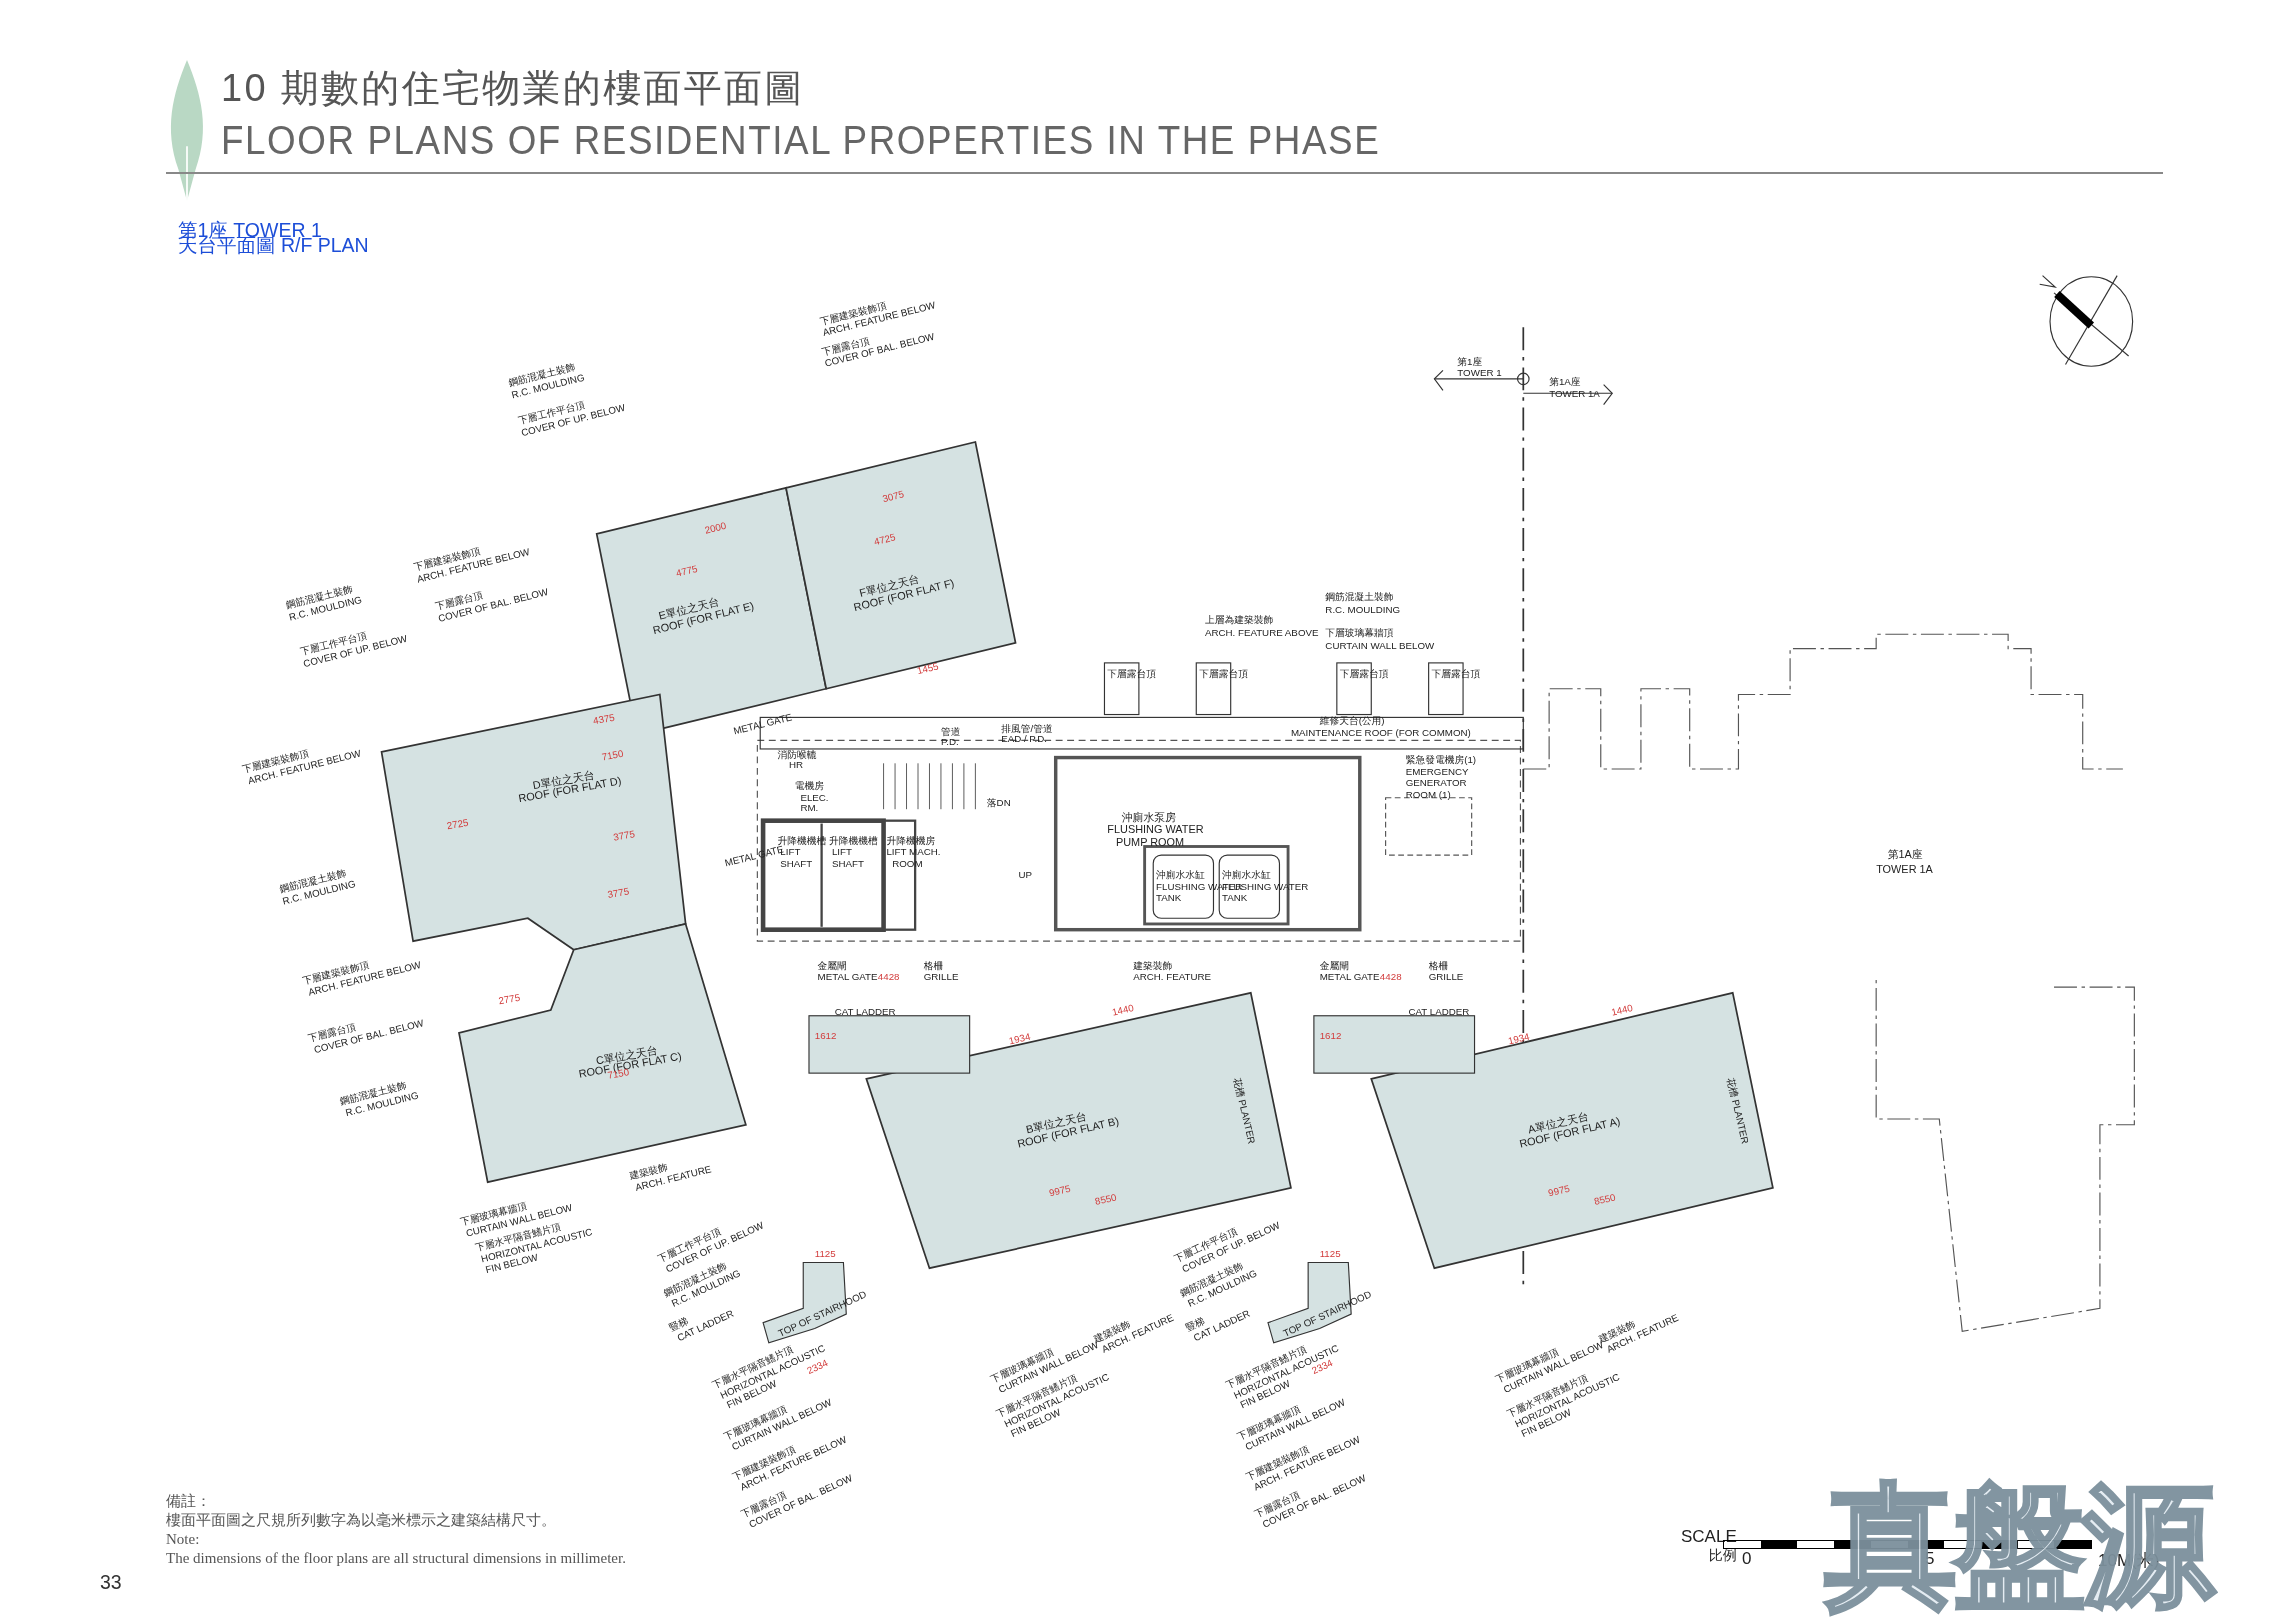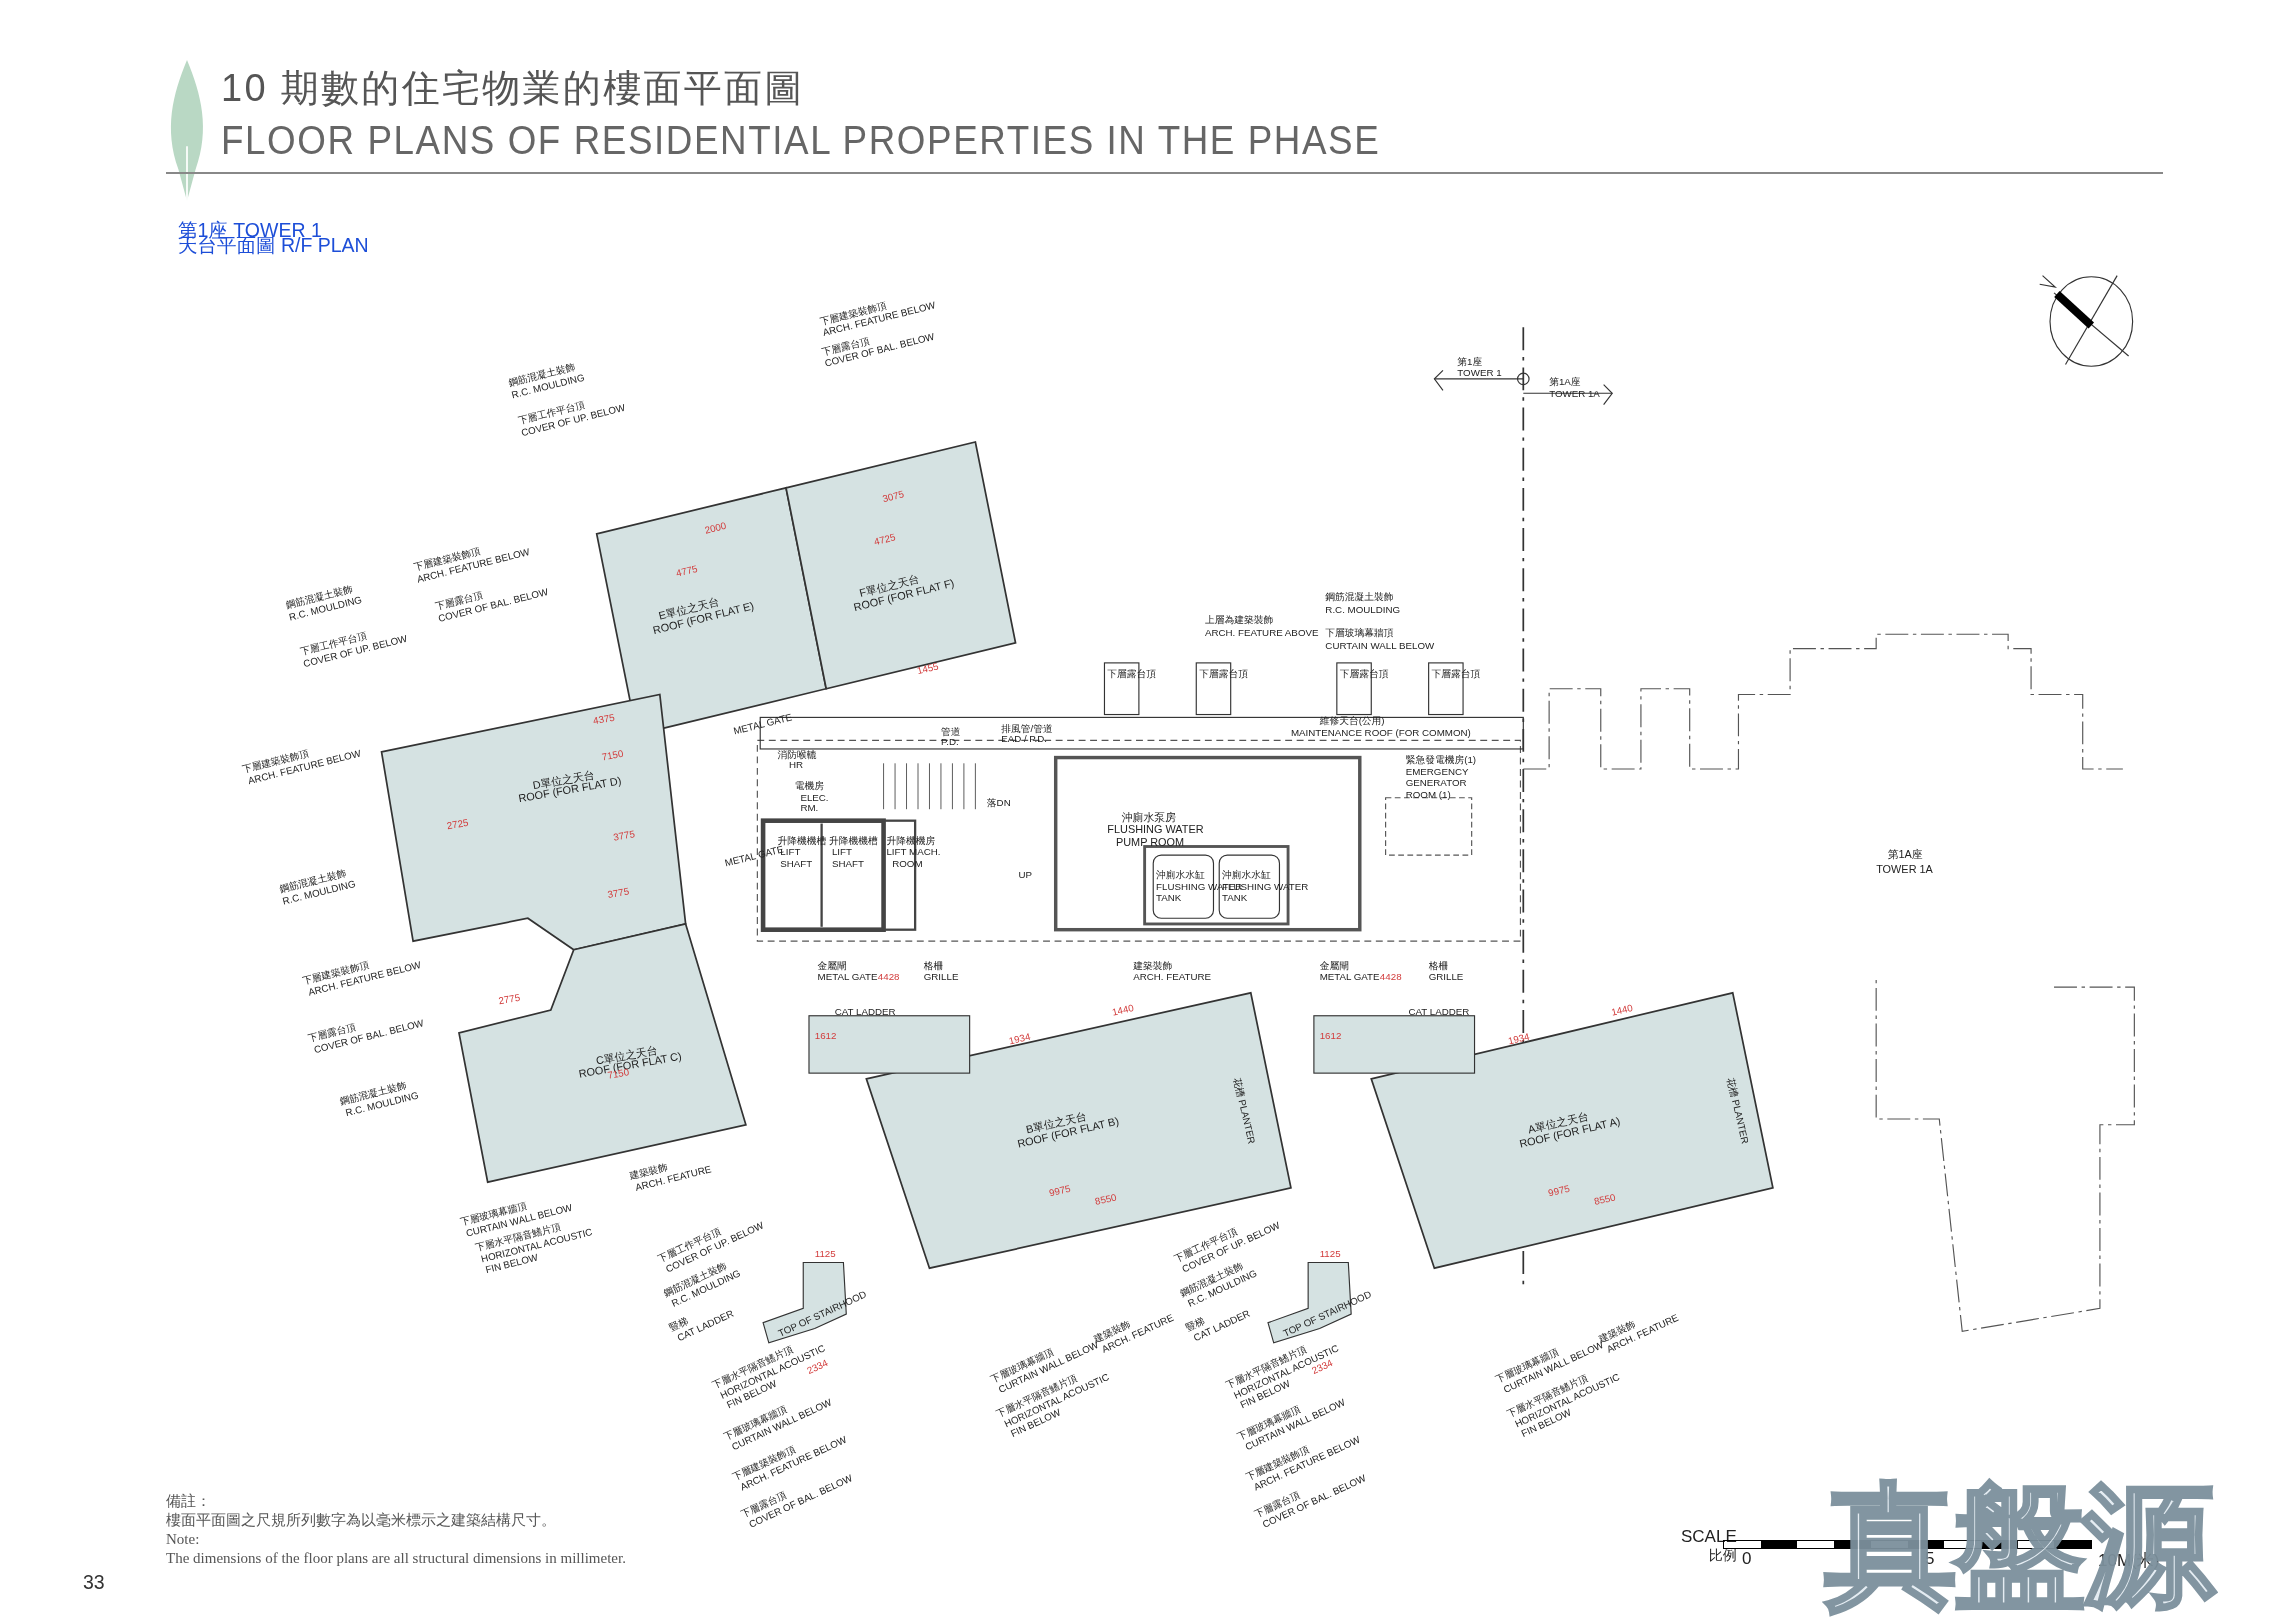--- a/index.html
+++ b/index.html
@@ -9,21 +9,21 @@
   .title-en{position:absolute;left:221px;top:118px;font-size:40px;color:#666;letter-spacing:1.7px;transform:scaleX(0.92);transform-origin:left;}
   .rule{position:absolute;left:166px;top:172px;width:1997px;height:1.7px;background:#888;}
   .sub{position:absolute;left:166px;font-size:19.5px;color:#1d4ed8;margin-left:12px;}
   .sub1{top:217px;} .sub2{top:232px;}
   .plan{position:absolute;left:0;top:0;width:2295px;height:1623px;}
   .plan text{font-family:"Liberation Sans","DejaVu Sans",sans-serif;}
   .lbl{font-size:17px;fill:#222;}
   .dim{font-size:17px;fill:#d23c3c;}
   .room{font-size:19px;fill:#222;}
   .notes{position:absolute;left:166px;top:1492px;font-size:15px;color:#555;line-height:19px;font-family:Liberation Serif, serif;}
-  .pageno{position:absolute;left:83px;top:1571px;font-size:19.5px;color:#333;}
+  .pageno{position:absolute;left:100px;top:1571px;font-size:19.5px;color:#333;}
   .scale{position:absolute;left:1681px;top:1527px;font-size:17px;color:#222;text-align:right;}
   .scale-bar{position:absolute;left:1723px;top:1540px;width:367px;height:6.9px;border:0.6px solid #000;display:flex;}
   .scale-bar span{flex:1;height:100%;}
   .scale-bar span:nth-child(even){background:#000;}
   .scale-lbl{position:absolute;top:1549px;font-size:17px;color:#222;}
   .watermark{position:absolute;left:1825px;top:1458px;font-size:132px;font-weight:bold;color:#e3ebf2;-webkit-text-stroke:3.4px #7c909c;letter-spacing:-3.4px;opacity:0.95;}
 </style>
 </head>
 <body>
 

